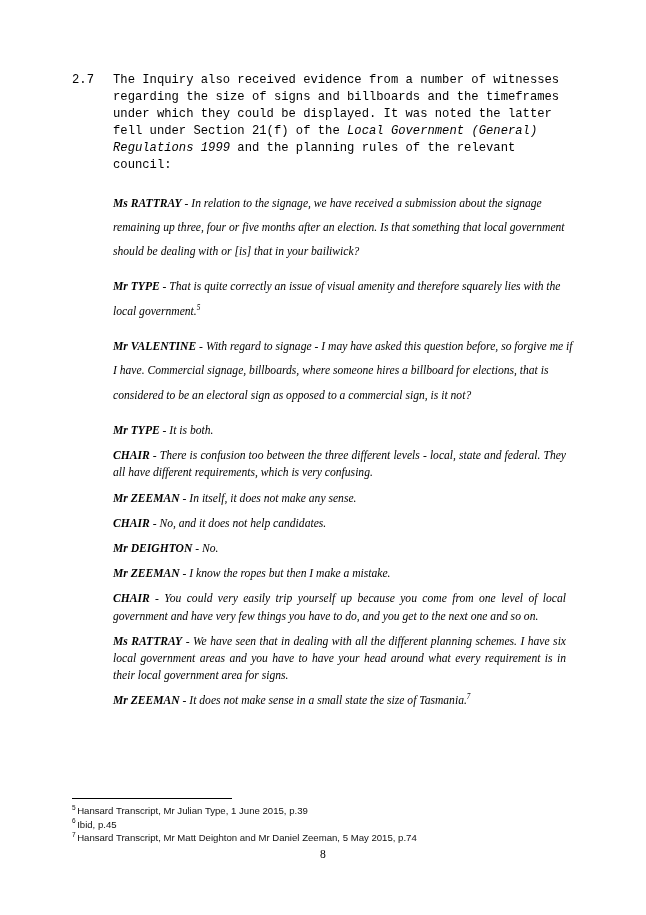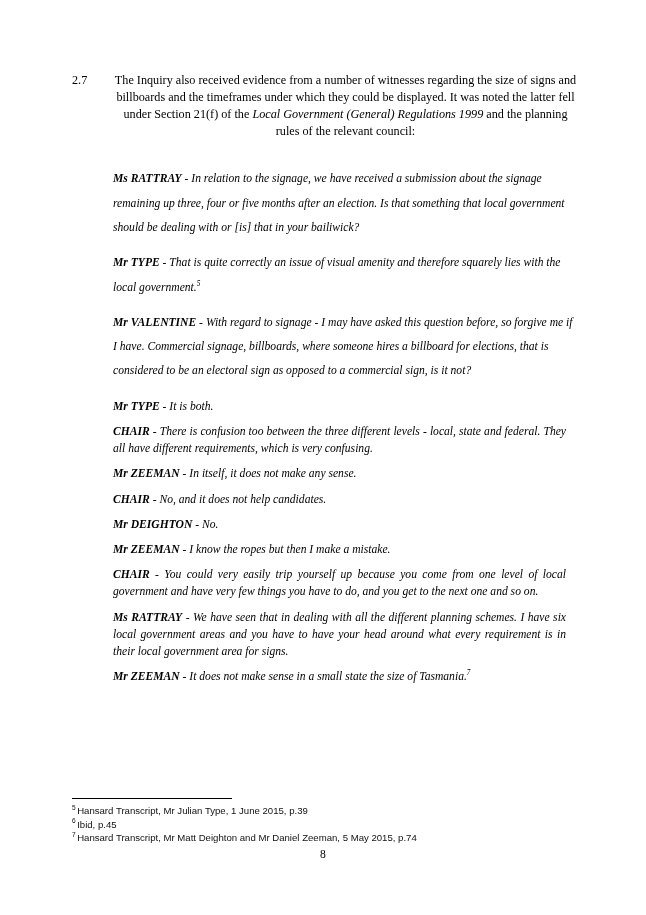--- a/index.html
+++ b/index.html
@@ -22,22 +22,23 @@
     top: 72px;
     width: 506px;
   }
 
   
   .numbered-para {
     position: relative;
     padding-left: 41px;
     font-size: 12.2px;
     line-height: 17.1px;
-    text-align: center;
-    margin-bottom: 27px;
+    text-align: left;
+    margin-bottom: 17px;
+    font-family: Liberation Mono, monospace;
   }
   .numbered-para .num {
     position: absolute;
     left: 0;
     top: 0;
   }
   .numbered-para .it {
     font-style: italic;
   }
 

